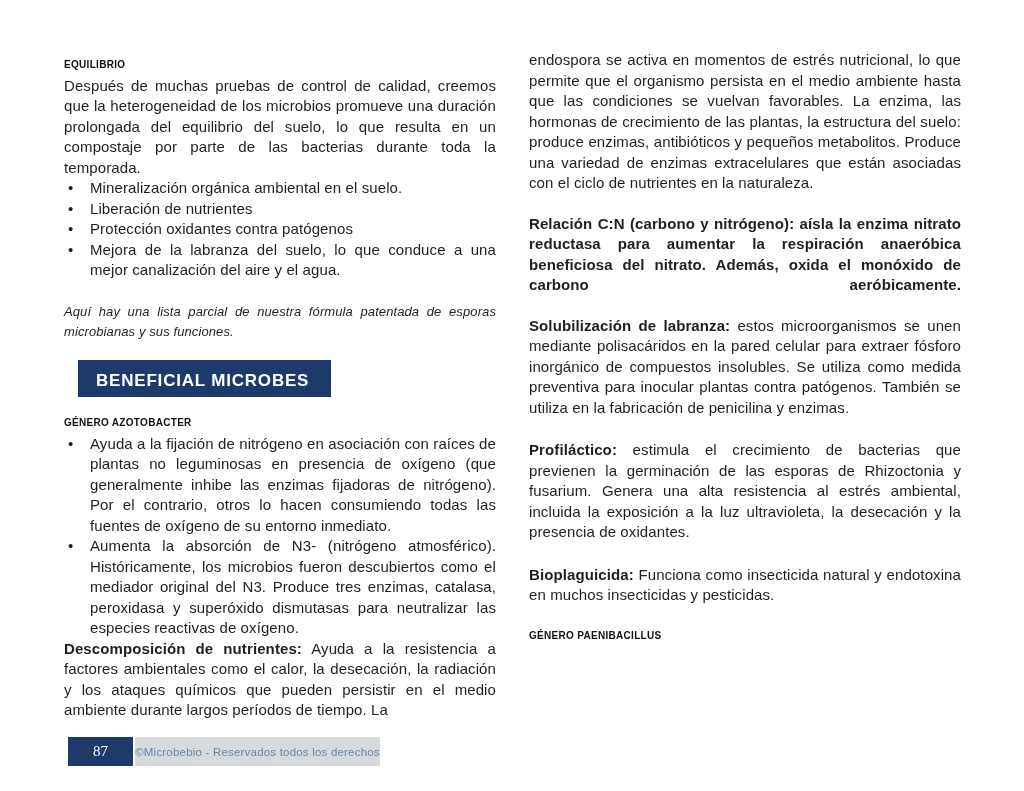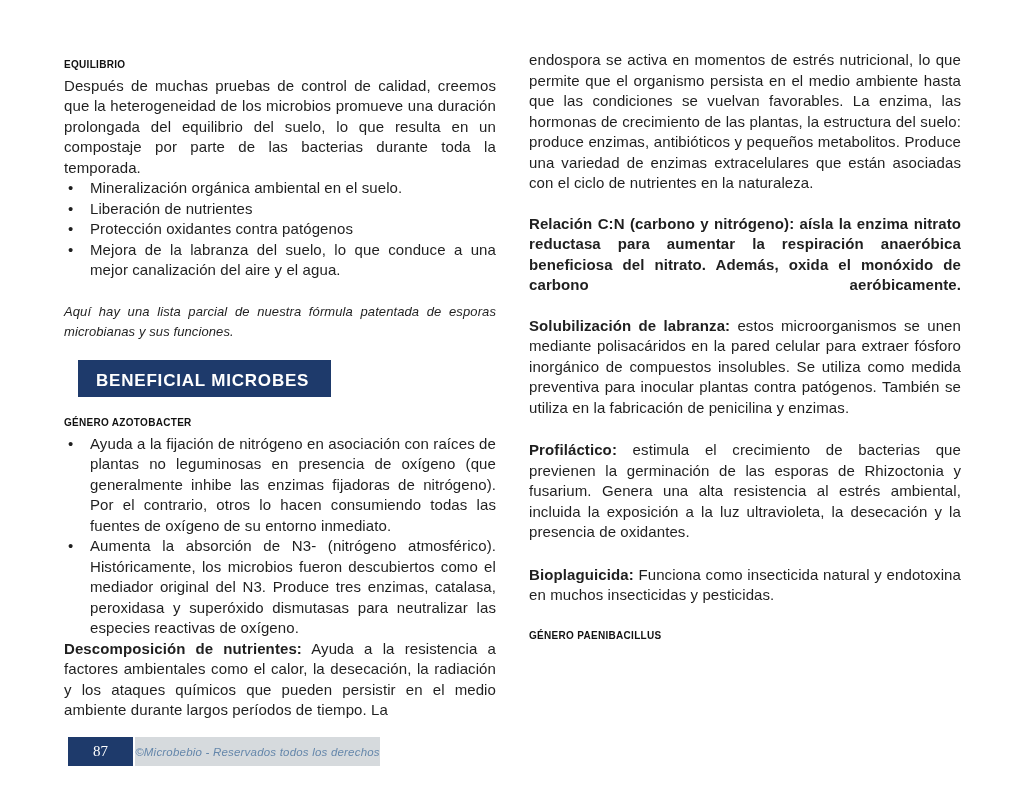--- a/index.html
+++ b/index.html
@@ -39,21 +39,21 @@
   .bold-line{font-weight:bold;}
   .footer{position:absolute;left:39px;top:737px;display:flex;margin-left:29px;}
   .pagenum-box{
     width:65px;height:29px;background:var(--navy);color:#ffffff;
     display:flex;align-items:center;justify-content:center;
     font-family:"Liberation Serif",serif;font-size:15px;
   }
   .copyright-box{
     width:245px;height:29px;background:var(--footer-bg);color:var(--footer-text);
     display:flex;align-items:center;justify-content:center;
-    font-size:11.5px;letter-spacing:.2px;margin-left:2px;font-style:italic;
+    font-size:11.5px;letter-spacing:.2px;margin-left:2px;
   }
 </style>
 </head>
 <body>
 
 <div>
 
   <div class="col col-left">
     <h3>EQUILIBRIO</h3>
     <p class="just">Después de muchas pruebas de control de calidad, creemos que la heterogeneidad de los microbios promueve una duración prolongada del equilibrio del suelo, lo que resulta en un compostaje por parte de las bacterias durante toda la temporada.</p>

